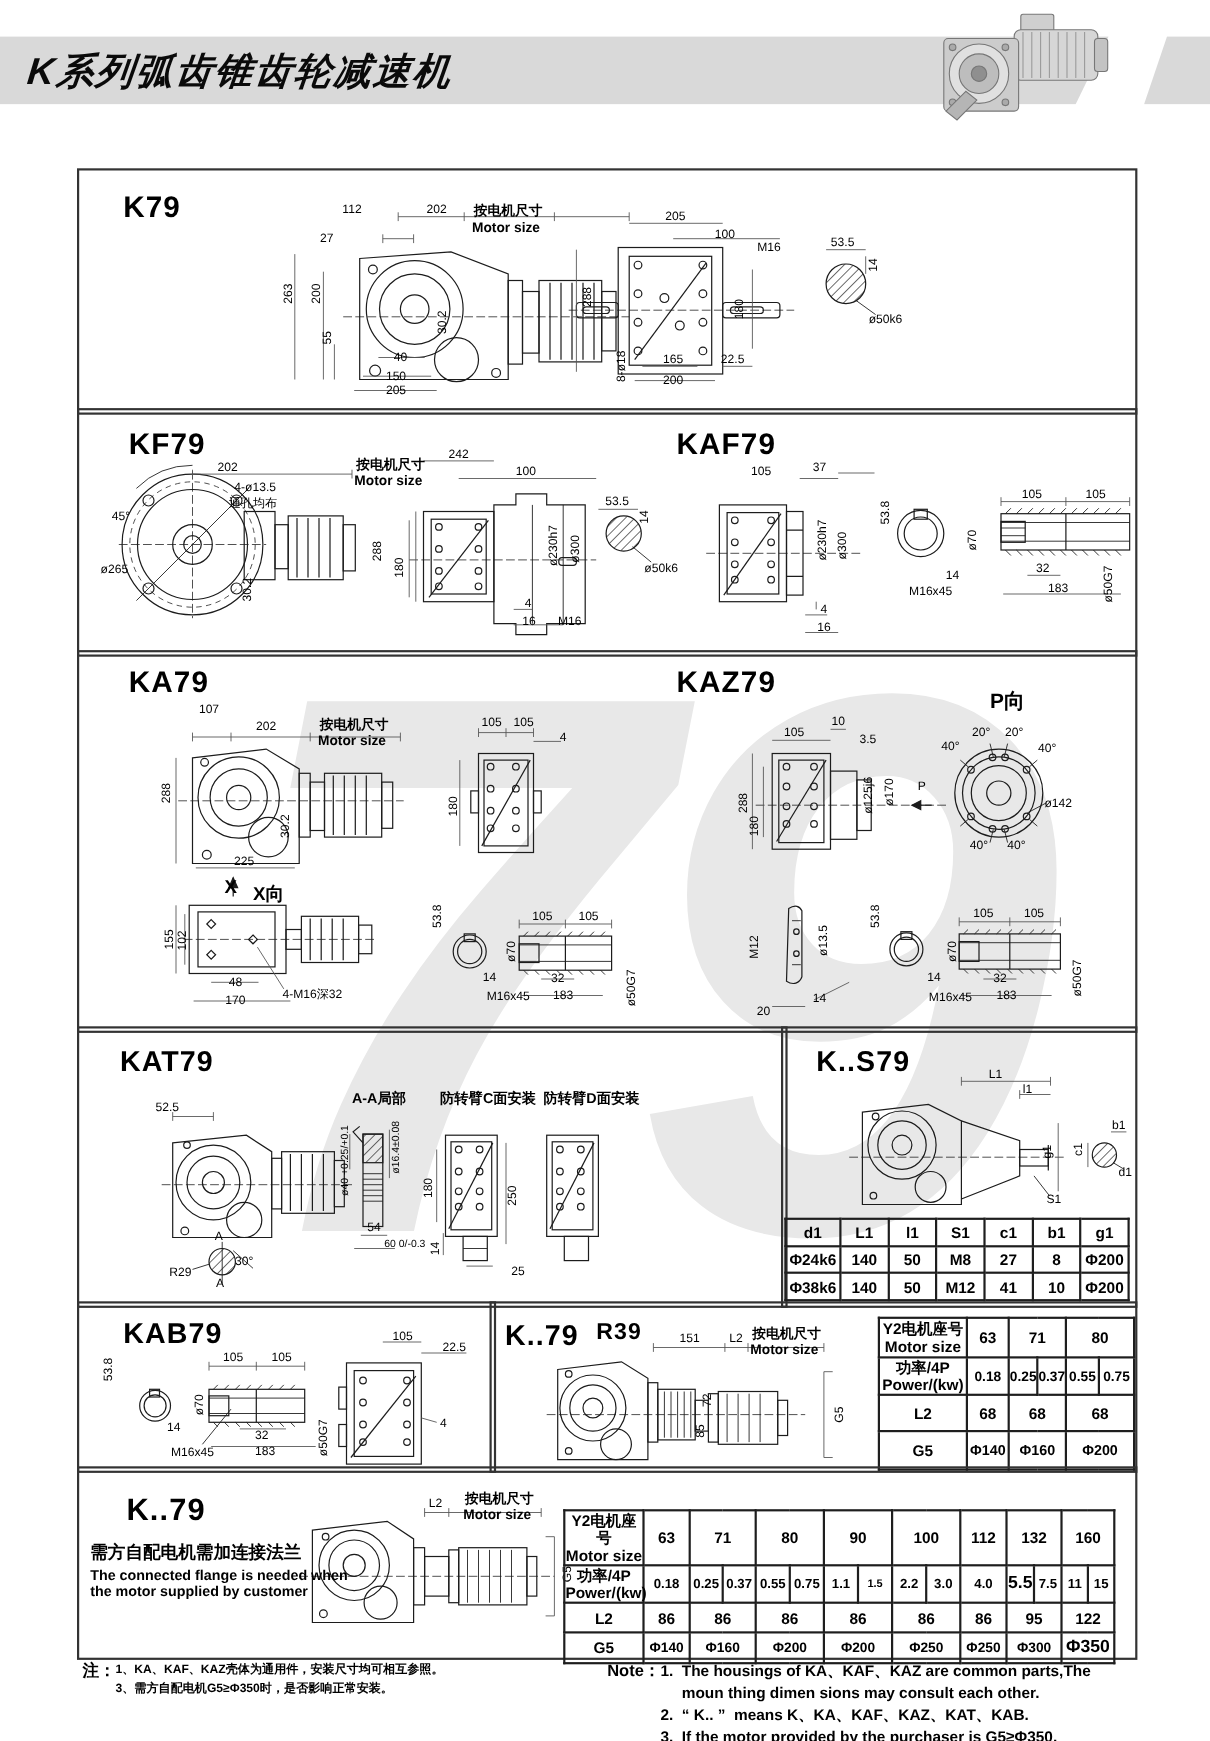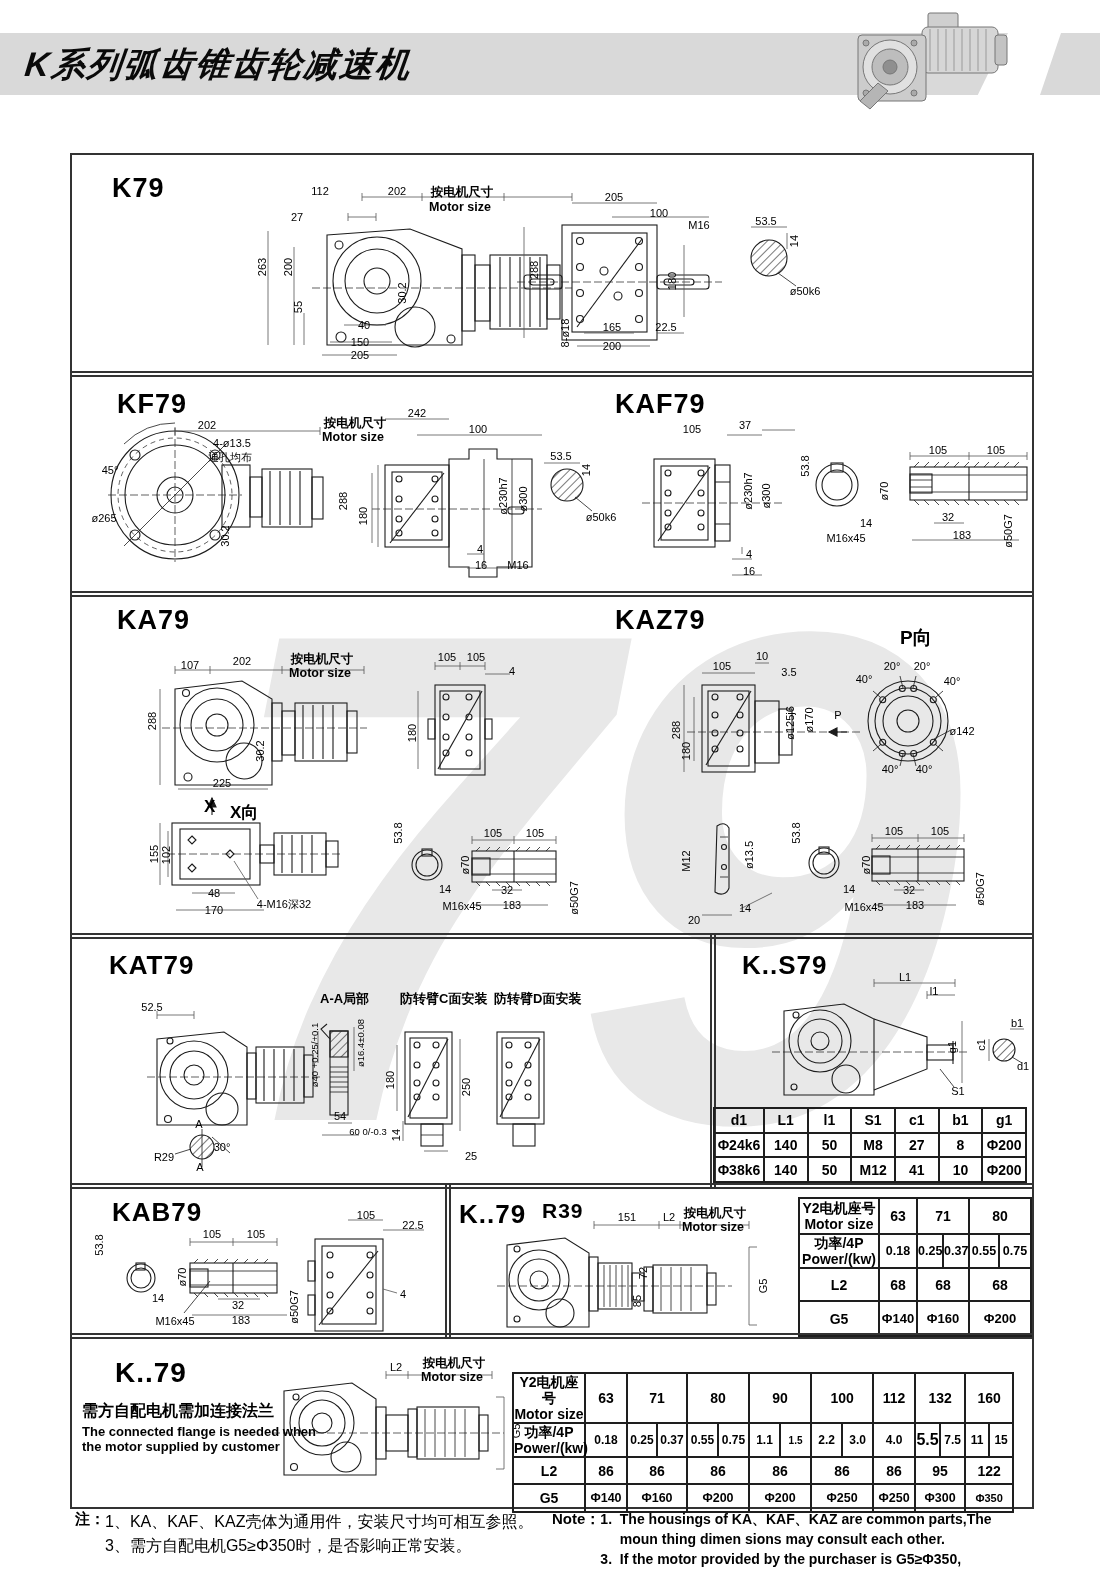--- a/index.html
+++ b/index.html
@@ -20,21 +20,21 @@
   .dim.v{transform:translate(-50%,-50%) rotate(-90deg);}
   .dim.s{font-size:9.5px;}
   .mz{position:absolute;font-size:12.5px;font-weight:bold;white-space:nowrap;transform:translate(-50%,-50%);}
   .tblwrap{position:absolute;}
   table.tbl{border-collapse:collapse;table-layout:fixed;width:100%;height:100%;}
   table.tbl td{border:2px solid #1e1e1e;text-align:center;vertical-align:middle;padding:0;
                font-weight:bold;font-size:14px;background:transparent;}
   td.lc{font-size:12.5px;line-height:1.15;}
   .notes{position:absolute;display:flex;z-index:2;}
   .nlabel{font-weight:bold;font-size:15px;flex:0 0 auto;}
-  .nlines div{font-size:16px;font-weight:normal;line-height:1.5;white-space:pre;}
+  .nlines div{font-size:11px;font-weight:bold;line-height:1.5;white-space:pre;}
   #notes-en .nlines div{font-weight:600;font-size:14px;line-height:1.42;}
 </style>
 </head>
 <body>
 
 <svg width="0" height="0" style="position:absolute">
     <defs>
 <pattern id="hatch" width="6" height="6" patternUnits="userSpaceOnUse" patternTransform="rotate(45)">
 <line x1="0" y1="0" x2="0" y2="6" stroke="#333" stroke-width="1.3"></line>
       </pattern>
@@ -356,21 +356,21 @@
         <path d="M630,322H660 M668,316L700,300"></path>
       </g>
     </svg>
     <span class="t1" style="left:45px;top:12px">KA79</span>
     <span class="t1" style="left:543px;top:12px">KAZ79</span>
     <span class="mz" style="left:250px;top:66px">按电机尺寸</span>
     <span class="mz" style="left:248px;top:80px">Motor size</span>
     <span class="sub" style="left:828px;top:32px;font-size:19px">P向</span>
     <span class="sub" style="left:132px;top:204px;font-size:17px">X</span>
     <span class="sub" style="left:158px;top:208px;font-size:17px">X向</span>
-    <span class="dim" style="left:118px;top:72px">107</span>
+    <span class="dim" style="left:118px;top:52px">107</span>
     <span class="dim" style="left:170px;top:68px">202</span>
     <span class="dim v" style="left:80px;top:128px">288</span>
     <span class="dim v" style="left:188px;top:158px">30.2</span>
     <span class="dim" style="left:150px;top:190px">225</span>
     <span class="dim" style="left:375px;top:64px">105</span>
     <span class="dim" style="left:404px;top:64px">105</span>
     <span class="dim" style="left:440px;top:78px">4</span>
     <span class="dim v" style="left:340px;top:140px">180</span>
     <span class="dim" style="left:650px;top:73px">105</span>
     <span class="dim" style="left:690px;top:63px">10</span>
@@ -780,37 +780,38 @@
         </tr>
         <tr style="height:28px">
           <td>G5</td>
           <td style="font-size:12.5px">Φ140</td>
           <td colspan="2" style="font-size:12.5px">Φ160</td>
           <td colspan="2" style="font-size:12.5px">Φ200</td>
           <td colspan="2" style="font-size:12.5px">Φ200</td>
           <td colspan="2" style="font-size:12.5px">Φ250</td>
           <td style="font-size:12.5px">Φ250</td>
           <td colspan="2" style="font-size:12.5px">Φ300</td>
-          <td colspan="2" style="font-size:11px">Φ350</td>
+          <td colspan="2" style="font-size:16px">Φ350</td>
         </tr>
       </tbody>
         </table>
     </div>
   </div>
 
   <div class="notes" id="notes-cn" style="left:75px;top:1510px;width:480px">
     <div class="nlabel">注：</div>
     <div class="nlines">
       <div>1、KA、KAF、KAZ壳体为通用件，安装尺寸均可相互参照。</div>
       <div>3、需方自配电机G5≥Φ350时，是否影响正常安装。</div>
     </div>
   </div>
   <div class="notes" id="notes-en" style="left:552px;top:1510px;width:510px">
     <div class="nlabel">Note：</div>
     <div class="nlines">
       <div>1.  The housings of KA、KAF、KAZ are common parts,The</div>
       <div>     moun thing dimen sions may consult each other.</div>
+      <div>2.  “ K.. ”  means K、KA、KAF、KAZ、KAT、KAB.</div>
       <div>3.  If the motor provided by the purchaser is G5≥Φ350,</div>
 
     </div>
   </div>
 
 </div>
 
 </body></html>

